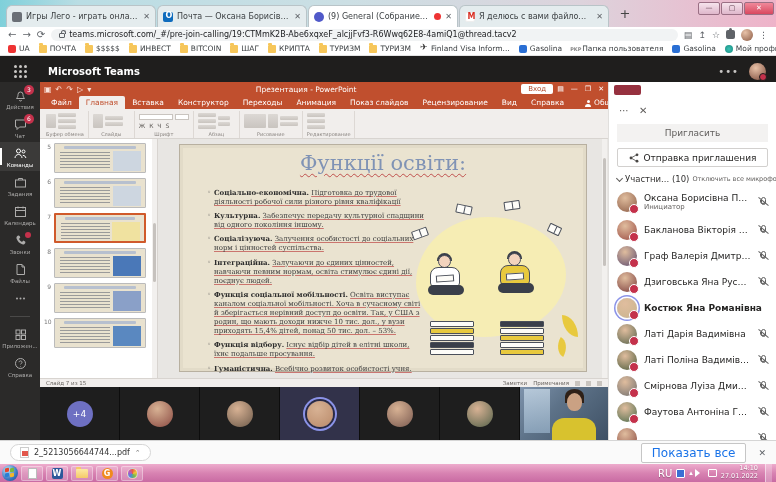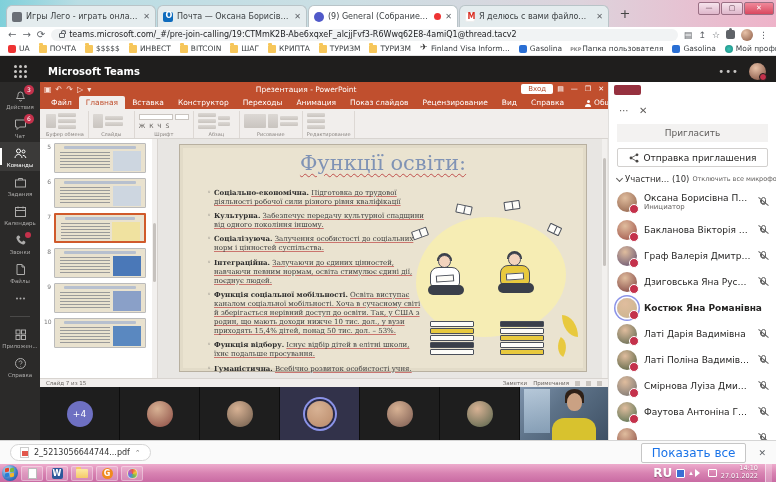--- a/index.html
+++ b/index.html
@@ -224,21 +224,21 @@
   .orb .f3{left:3px;top:8px;background:#2a7fd4;transform:skewY(-8deg);}
   .orb .f4{left:8px;top:8px;background:#f2b52a;transform:skewY(-8deg);}
   .tsk{width:22px;height:15px;border-radius:2px;background:rgba(255,255,255,.18);border:1px solid rgba(255,255,255,.35);display:flex;align-items:center;justify-content:center;}
   .tsk .pg{width:9px;height:11px;background:#fdfdfd;border:1px solid #bbb;}
   .tsk .wd{width:11px;height:11px;background:#2b579a;border-radius:2px;color:#fff;font-size:8px;font-weight:bold;line-height:11px;text-align:center;}
   .tsk .fo{width:12px;height:9px;background:linear-gradient(#fde9a2,#f5c968);border-radius:1px;position:relative;}
   .tsk .fo::before{content:"";position:absolute;top:-2px;left:0;width:5px;height:2px;background:#f5c968;border-radius:1px 1px 0 0;}
   .tsk .gg{width:11px;height:11px;border-radius:50%;background:#f08a1d;color:#fff;font-size:8px;font-weight:bold;line-height:11px;text-align:center;}
   .tsk .pa{width:11px;height:11px;border-radius:50%;background:conic-gradient(#e85a4a,#f2c23a,#7ab84a,#4a8ad4,#b05ac8,#e85a4a);border:1px solid rgba(255,255,255,.6);}
   .tray{margin-left:auto;display:flex;align-items:center;gap:4px;padding-right:4px;color:#fff;}
-  .tray .lang{font-size:12px;font-weight:bold;text-shadow:0 1px 1px rgba(0,0,0,.3);}
+  .tray .lang{font-size:10px;font-weight:normal;text-shadow:0 1px 1px rgba(0,0,0,.3);}
   .tray .kbd{width:9px;height:9px;background:#3a6fd4;border:1px solid #fff;border-radius:1px;}
   .tray .car{font-size:7px;}
   .spk{width:0;height:0;border:4px solid transparent;border-left:5px solid #fff;transform:rotate(0deg);margin-left:-2px;}
   .net{width:9px;height:8px;border:1px solid #fff;border-radius:1px;}
   .clock{text-align:right;font-size:6.5px;line-height:1.2;text-shadow:0 1px 1px rgba(0,0,0,.3);}
   .sdesk{width:7px;height:18px;background:rgba(255,255,255,.25);border-left:1px solid rgba(255,255,255,.5);margin-left:3px;}
 </style>
 </head>
 <body>
 

